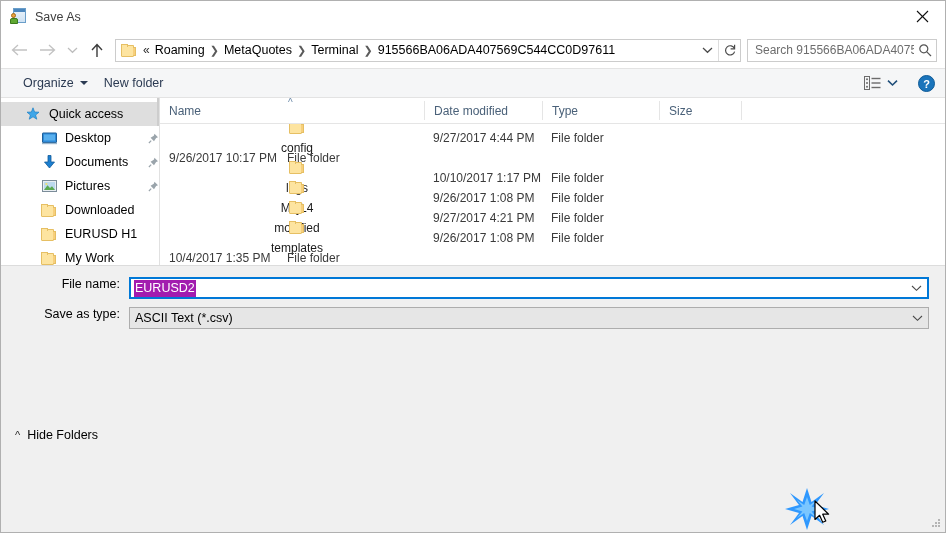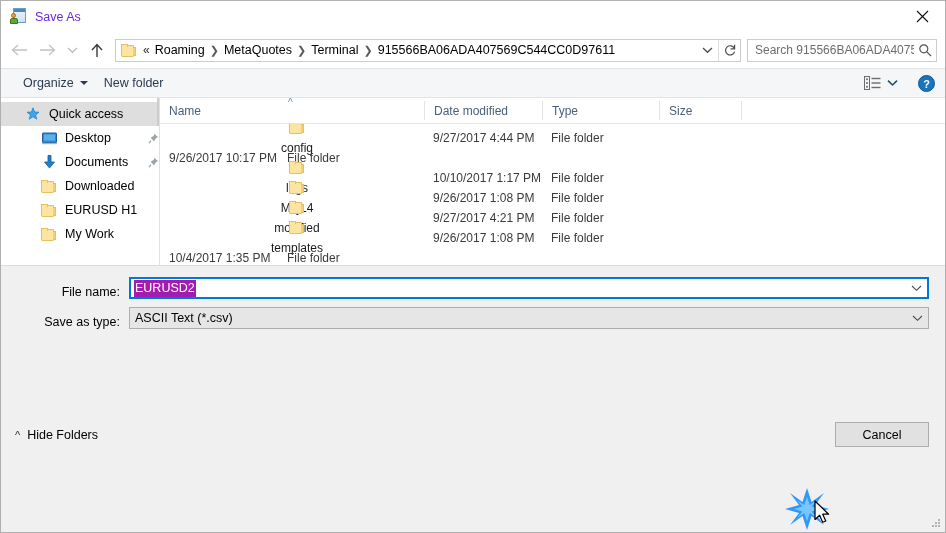--- a/index.html
+++ b/index.html
@@ -60,21 +60,21 @@
   .ti-person-body {
     position: absolute; left: 0px; top: 10px;
     width: 8px; height: 6px;
     background: #5fa832;
     border: 1px solid #3d7a1c;
     border-radius: 2px 2px 0 0;
   }
   .title-text {
     margin-left: 8px;
     font-size: 12.5px;
-    color: #6d28d9;
+    color: #404040;
     text-align: right;
   }
   .close-btn {
     position: absolute;
     right: 0; top: 0;
     width: 46px; height: 30px;
     display: flex; align-items: center; justify-content: center;
     cursor: default;
   }
   .close-btn svg { display: block; }
@@ -336,21 +336,21 @@
 
   
   .formarea {
     background: #f0f0f0;
     border-top: 1px solid #dcdcdc;
     padding: 11px 16px 0 16px;
     min-height: 0;
   }
   .form-row {
     display: flex;
-    align-items: flex-end;
+    align-items: flex-start;
     margin-bottom: 8px;
   }
   .form-label {
     width: 112px;
     text-align: right;
     padding-right: 9px;
     font-size: 12.5px;
     color: #000;
   }
   .fname-field {
@@ -603,20 +603,37 @@
         </span>
         <span class="nv-label">Documents</span>
         <span class="nv-pin">
           <svg width="11" height="11" viewBox="0 0 11 11">
             <path d="M6.5 0.8 L10 4.3 L8.1 5 L6 8.2 L2.6 4.8 L5.8 2.7 Z" fill="#9aa4ab"></path>
             <line x1="3.2" y1="7.7" x2="0.9" y2="10" stroke="#9aa4ab" stroke-width="1.2"></line>
           </svg>
         </span>
       </div>
 
+      <div class="nav-row lvl1">
+        <span class="nv-icon">
+          <svg width="15" height="12" viewBox="0 0 15 12">
+            <rect x="0.5" y="0.5" width="14" height="11" fill="#e9eef2" stroke="#7b8c99" stroke-width="1"></rect>
+            <rect x="2" y="2" width="11" height="8" fill="#bcd9ee"></rect>
+            <path d="M2 10 L5.5 5.2 L8 8 L10 6.2 L13 10 Z" fill="#5aa84f"></path>
+            <circle cx="4.4" cy="4" r="1.1" fill="#f2e06a"></circle>
+          </svg>
+        </span>
+        <span class="nv-label">Pictures</span>
+        <span class="nv-pin">
+          <svg width="11" height="11" viewBox="0 0 11 11">
+            <path d="M6.5 0.8 L10 4.3 L8.1 5 L6 8.2 L2.6 4.8 L5.8 2.7 Z" fill="#9aa4ab"></path>
+            <line x1="3.2" y1="7.7" x2="0.9" y2="10" stroke="#9aa4ab" stroke-width="1.2"></line>
+          </svg>
+        </span>
+      </div>
 
       <div class="nav-row lvl1">
         <span class="nv-icon">
           <span class="folder">
               <span class="f-body"></span>
               <span class="f-tab"></span>
               <span class="f-side"></span>
             </span>
         </span>
         <span class="nv-label">Downloaded</span>
@@ -763,23 +780,20 @@
       </div>
     </div>
   </div>
 
   <div class="bottom-row">
     <div class="hide-folders">
       <span class="hf-caret">^</span>
       <span>Hide Folders</span>
     </div>
     <div class="btn-spacer"></div>
-    <div class="btn">
-      <span>Cancel</span>
-    </div>
   </div>
 
   <div class="footer-pad">
     <div class="grip">
       <i style="left:7px;top:0"></i>
       <i style="left:4px;top:3px"></i>
         <i style="left:7px;top:3px"></i>
       <i style="left:1px;top:6px"></i>
         <i style="left:4px;top:6px"></i>
         <i style="left:7px;top:6px"></i>

